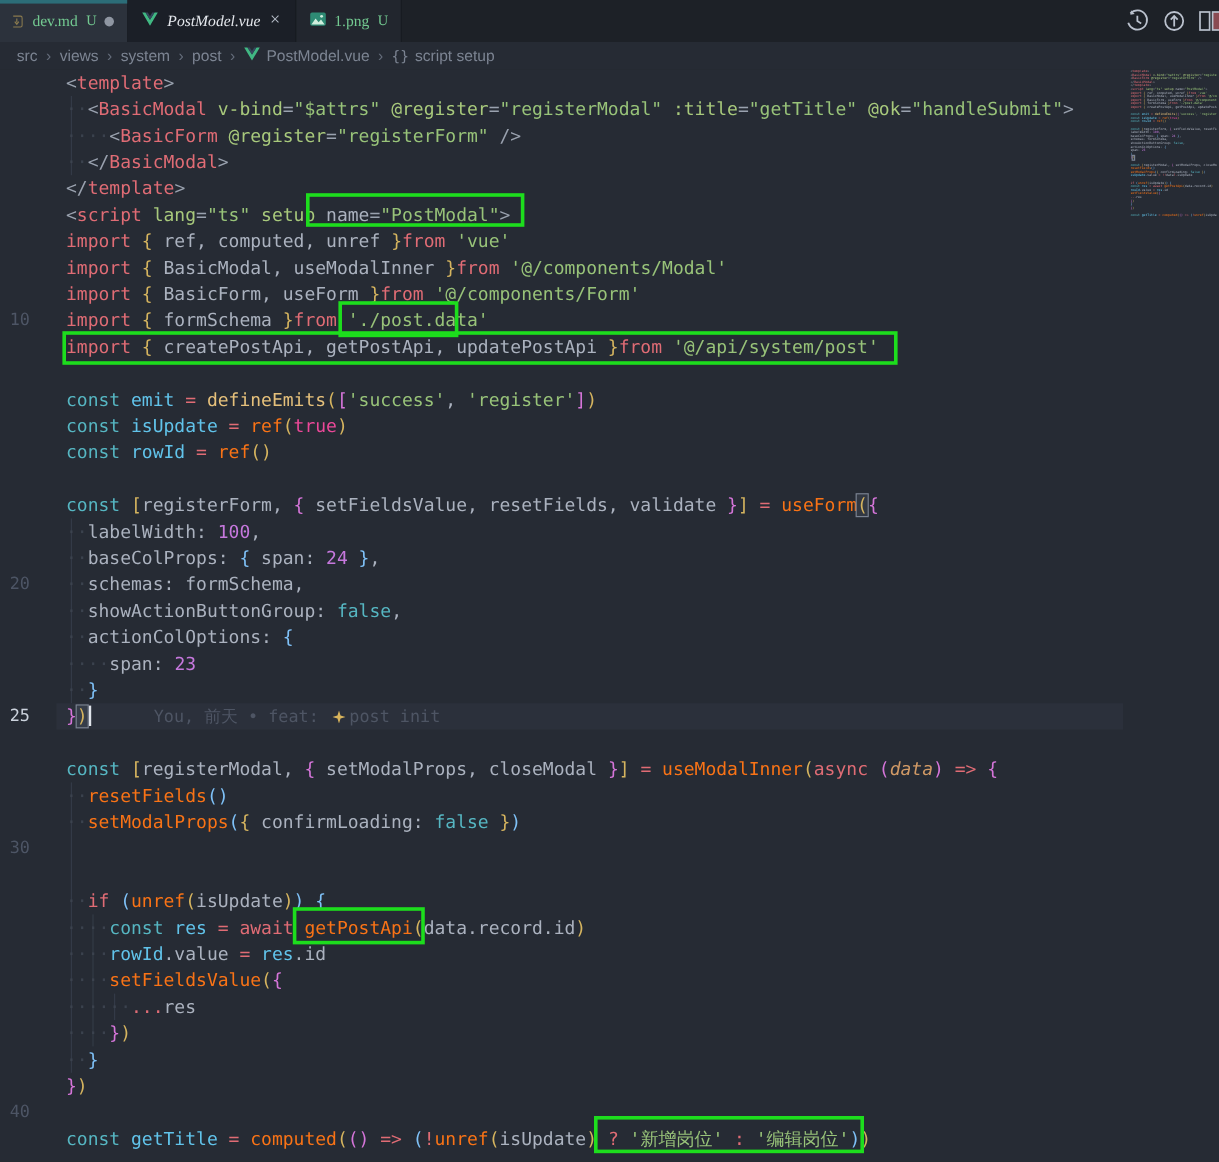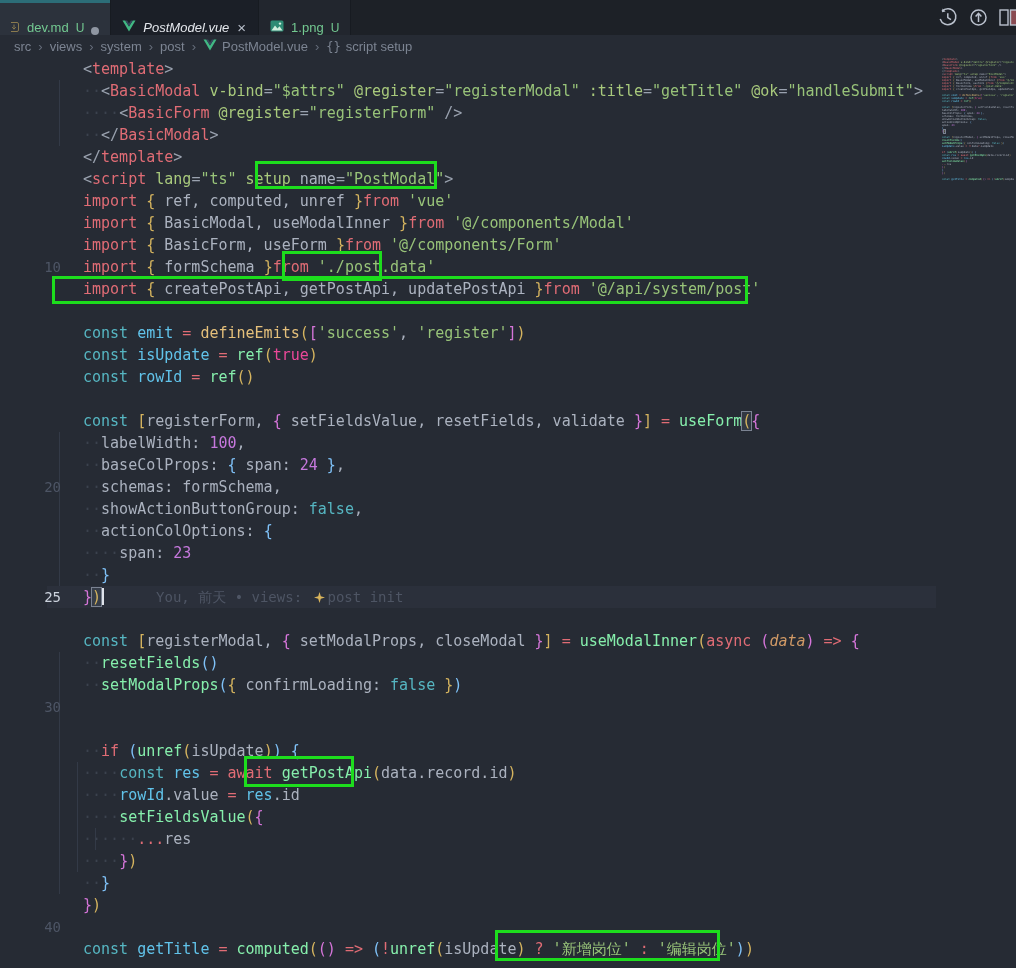--- a/index.html
+++ b/index.html
@@ -1,21 +1,21 @@
 <!DOCTYPE html>
 <html><head>
 <meta charset="utf-8">
 <style>
   html,body{margin:0;padding:0;}
   body{width:1016px;height:968px;overflow:hidden;background:#262b34;position:relative;
        font-family:"DejaVu Sans Mono",monospace;}
   
   .tabbar{position:absolute;top:0;left:0;width:1016px;height:35px;background:#1d2127;display:flex;}
-  .tab{display:flex;align-items:flex-end;gap:7px;padding:0 11px;height:35px;box-sizing:border-box;
-       font-family:Liberation Sans, sans-serif;font-size:13px;color:#73c991;
+  .tab{display:flex;align-items:center;gap:7px;padding:0 11px;height:35px;box-sizing:border-box;
+       font-family:Liberation Serif, serif;font-size:13px;color:#73c991;
        border-right:1px solid #171b21;position:relative;cursor:pointer;}
   .tab.t-plain{background:#2c323c;}
   .tab.t-active{background:#1b1f27;color:#e4e7ec;}
   .tab.t-active .lbl{font-style:italic;}
   .tab.t-idle{background:#22262e;}
   .tab .topline{position:absolute;top:0;left:0;right:0;height:3px;background:#2c6d78;}
   .tab .badge{color:#73c991;font-size:12px;}
   .tab .dot{width:8px;height:8px;border-radius:50%;background:#8f96a2;display:inline-block;}
   .tab .close{color:#b8bfca;font-size:15px;line-height:15px;padding:0 1px;}
   .md-clip{width:9px;height:16px;overflow:hidden;position:relative;}
@@ -28,28 +28,28 @@
           font-family:"Liberation Sans",sans-serif;font-size:13px;color:#7c8492;gap:7px;}
   .crumbs .sep{color:#656d7b;font-size:13px;}
   .crumb{display:flex;align-items:center;gap:5px;cursor:pointer;}
   .sym-braces{color:#7c8492;font-family:"DejaVu Sans Mono",monospace;font-size:12px;}
   
   .editor{position:absolute;top:58px;left:0;width:1016px;bottom:0;background:#262b34;}
   .curline{position:absolute;left:47px;top:528px;width:889px;height:22px;background:#2b303b;}
   .guide{position:absolute;width:1px;background:#333a47;}
   .lines{position:absolute;top:0;left:0;width:936px;}
   .line{display:flex;height:22px;}
-  .gut{flex:none;width:47px;text-align:right;padding-right:14px;box-sizing:border-box;
-       color:#4d5565;font-size:14px;line-height:22px;margin-left:28px;}
+  .gut{flex:none;width:47px;text-align:center;padding-right:14px;box-sizing:border-box;
+       color:#4d5565;font-size:14px;line-height:22px;}
   .line.cur .gut{color:#cbd2dc;}
   .codetxt{flex:none;padding-left:8px;white-space:pre;font-size:15px;line-height:22px;color:#abb2bf;}
   
   .tk-d{color:#abb2bf;} .tk-p{color:#9aa2af;} .tk-t{color:#e06c75;}
   .tk-a{color:#a8c97c;} .tk-s{color:#98c379;} .tk-k{color:#e06c75;}
-  .tk-c{color:#56b6c2;} .tk-v{color:#61c3ea;} .tk-f{color:#86efac;}
+  .tk-c{color:#56b6c2;} .tk-v{color:#61c3ea;} .tk-f{color:#f97316;}
   .tk-m{color:#e5c07b;text-align:center;} .tk-n{color:#c678dd;} .tk-tr{color:#ec4899;}
   .tk-tri{color:#d19a66;font-style:italic;}
   .tk-g{color:#d5b45f;} .tk-o{color:#d575d9;} .tk-bl{color:#7fc1f7;}
   .tk-ws{color:#3b424e;}
   .tk-gx{color:#d5b45f;outline:1px solid #7b8392;background:rgba(130,140,160,.14);}
   .cursor{display:inline-block;width:2px;height:17px;background:#e0e4eb;margin-left:1px;vertical-align:-3px;}
   .blame{color:#4e5564;font-size:14px;margin-left:52px;}
   .blame svg{vertical-align:-1px;margin:0 3px;}
   
   .minimap{position:absolute;top:0;left:942px;width:72px;height:420px;overflow:hidden;cursor:pointer;}
@@ -241,21 +241,21 @@
       <div class="line">
         <div class="gut"></div>
         <div class="codetxt"><span class="tk-ws">····</span><span class="tk-d">span: </span><span class="tk-n">23</span></div>
       </div>
       <div class="line">
         <div class="gut"></div>
         <div class="codetxt"><span class="tk-ws">··</span><span class="tk-bl">}</span></div>
       </div>
       <div class="line cur">
         <div class="gut">25</div>
-        <div class="codetxt"><span class="tk-o">}</span><span class="tk-gx">)</span><span class="cursor"></span><span class="blame"><span>You, 前天 • views: </span><span><svg width="11" height="11" viewBox="0 0 12 12">
+        <div class="codetxt"><span class="tk-o">}</span><span class="tk-gx">)</span><span class="cursor"></span><span class="blame"><span>You, 前天 • feat: </span><span><svg width="11" height="11" viewBox="0 0 12 12">
                 <path d="M6 0l1.4 4.6L12 6 7.4 7.4 6 12 4.6 7.4 0 6l4.6-1.4z" fill="#d9b45c"></path>
               </svg></span><span>post init</span></span></div>
       </div>
       <div class="line">
         <div class="gut"></div>
         <div class="codetxt"></div>
       </div>
       <div class="line">
         <div class="gut"></div>
         <div class="codetxt"><span class="tk-c">const</span><span class="tk-d"> </span><span class="tk-g">[</span><span class="tk-d">registerModal, </span><span class="tk-o">{</span><span class="tk-d"> setModalProps, closeModal </span><span class="tk-o">}</span><span class="tk-g">]</span><span class="tk-k"> =</span><span class="tk-f"> useModalInner</span><span class="tk-g">(</span><span class="tk-k">async</span><span class="tk-d"> </span><span class="tk-o">(</span><span class="tk-tri">data</span><span class="tk-o">)</span><span class="tk-k"> =&gt;</span><span class="tk-o"> {</span></div>

